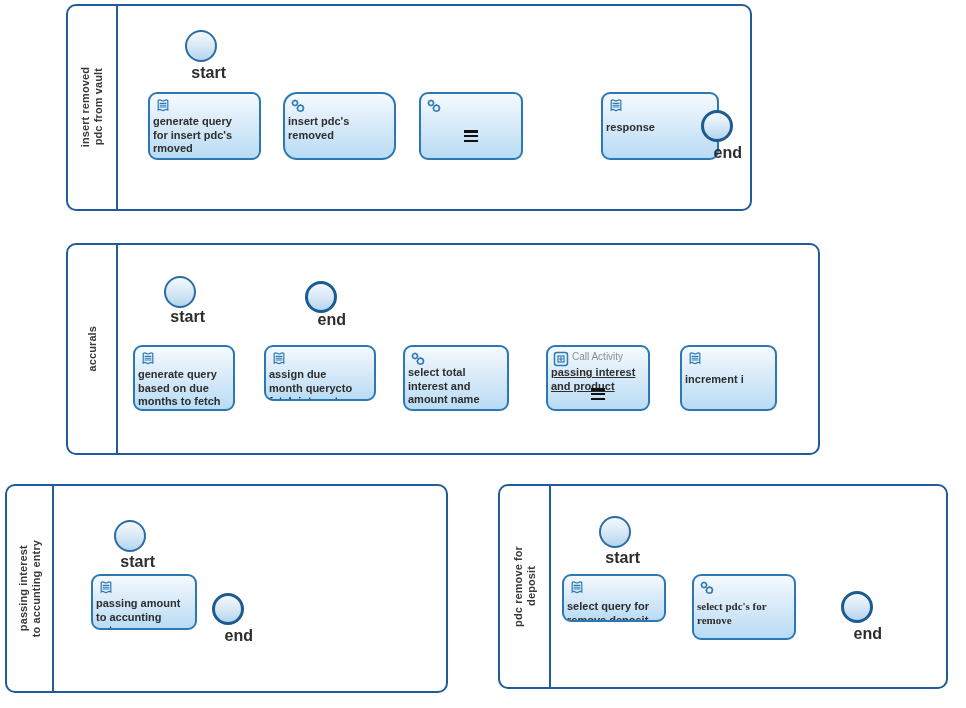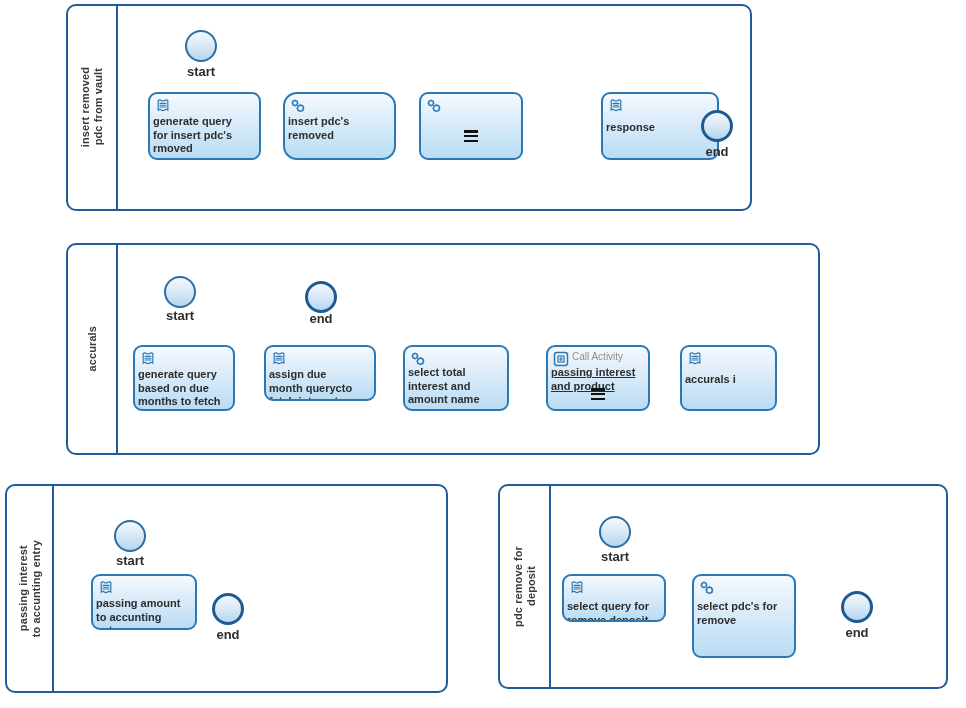--- a/index.html
+++ b/index.html
@@ -62,25 +62,25 @@
     background: linear-gradient(to bottom, #f2f8fd 0%, #dceaf7 45%, #b4d6ef 100%);
   }
   .event.start {
     border: 2px solid #2b6ca3;
   }
   .event.end {
     border: 3.5px solid #1c5a92;
   }
   .event-label {
     position: absolute;
-    font-size: 13px;
+    font-size: 16px;
     font-weight: bold;
     color: #2d2d2d;
     white-space: nowrap;
-    text-align: center;
+    text-align: right;
   }
 
   
   .task {
     position: absolute;
     box-sizing: border-box;
     border: 2px solid #2b78b5;
     border-radius: 9px;
     background: linear-gradient(to bottom, #f5fafe 0%, #e0eefa 35%, #b9dcf4 100%);
     overflow: hidden;
@@ -332,21 +332,21 @@
     </div>
   </div>
 
   <div class="task" style="left:680px; top:345px; width:97px; height:66px;">
     <span class="task-icon">
       <svg viewBox="0 0 16 16" width="16" height="16">
         <path d="M3.2 2.4 q1.6 -1.2 3.2 0 q1.6 1.2 3.2 0 q1.6 -1.2 3.2 0 v9.6 q-1.6 -1.2 -3.2 0 q-1.6 1.2 -3.2 0 q-1.6 -1.2 -3.2 0 z" fill="none" stroke="#2b78b5" stroke-width="1.2"></path>
         <path d="M4.6 5.4 h6.8 M4.6 7.2 h6.8 M4.6 9.0 h6.8" stroke="#2b78b5" stroke-width="1.1"></path>
       </svg>
     </span>
-    <div class="task-title" style="top:26px;">accurals i</div>
+    <div class="task-title" style="top:26px;">increment i</div>
   </div>
 
   <div class="pool" style="left:5px; top:484px; width:443px; height:209px;">
     <div class="pool-lane-div" style="left:45px;"></div>
     <div class="pool-label" style="width:45px;">
       <span>passing interest
 to accunting entry</span>
     </div>
   </div>
 
@@ -383,21 +383,21 @@
     <span class="task-icon">
       <svg viewBox="0 0 16 16" width="16" height="16">
         <path d="M3.2 2.4 q1.6 -1.2 3.2 0 q1.6 1.2 3.2 0 q1.6 -1.2 3.2 0 v9.6 q-1.6 -1.2 -3.2 0 q-1.6 1.2 -3.2 0 q-1.6 -1.2 -3.2 0 z" fill="none" stroke="#2b78b5" stroke-width="1.2"></path>
         <path d="M4.6 5.4 h6.8 M4.6 7.2 h6.8 M4.6 9.0 h6.8" stroke="#2b78b5" stroke-width="1.1"></path>
       </svg>
     </span>
     <div class="task-title" style="top:24px;">select query for
 remove deposit</div>
   </div>
 
-  <div class="task" style="left:692px; top:574px; width:104px; height:84px;">
+  <div class="task" style="left:692px; top:574px; width:104px; height:66px;font-family:Liberation Serif, serif;">
     <span class="task-icon">
       <svg viewBox="0 0 16 16" width="16" height="16">
         <g fill="none" stroke="#2b78b5" stroke-width="1.3">
           <circle cx="5" cy="5" r="2.4"></circle>
           <path d="M5 1.6 v1.1 M5 7.3 v1.1 M1.6 5 h1.1 M7.3 5 h1.1 M2.6 2.6 l0.8 0.8 M6.6 6.6 l0.8 0.8 M7.4 2.6 l-0.8 0.8 M3.4 6.6 l-0.8 0.8"></path>
         </g>
         <g fill="none" stroke="#2b78b5" stroke-width="1.4">
           <circle cx="10.4" cy="10.2" r="2.9"></circle>
           <path d="M10.4 6.3 v1.3 M10.4 12.8 v1.3 M6.5 10.2 h1.3 M13.0 10.2 h1.3 M7.6 7.4 l0.9 0.9 M12.3 12.1 l0.9 0.9 M13.2 7.4 l-0.9 0.9 M8.5 12.1 l-0.9 0.9"></path>
         </g>

